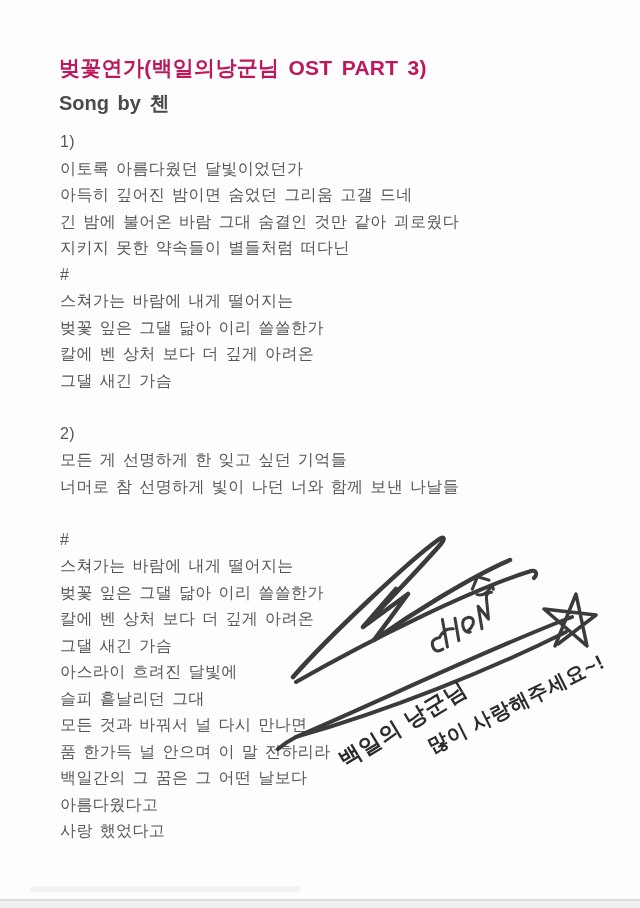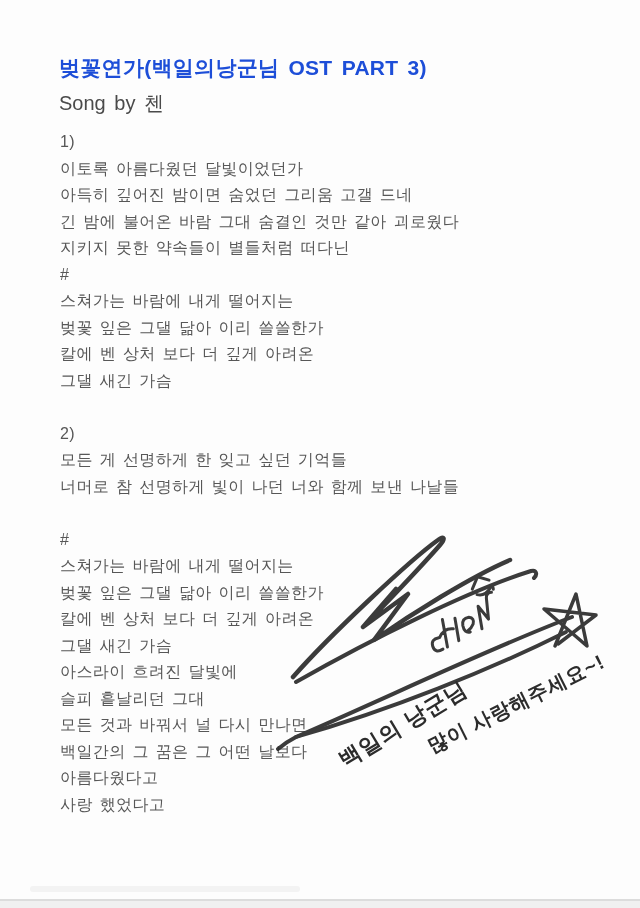--- a/index.html
+++ b/index.html
@@ -8,26 +8,26 @@
     background:#ffffff;
     font-family:"Liberation Sans","DejaVu Sans",sans-serif;
     overflow:hidden;position:relative;
   }
   .page{
     position:absolute;left:0;top:0;width:640px;height:908px;
     background:#fdfdfd;
   }
   .song-title{
     position:absolute;left:59px;top:54px;
-    font-size:21px;font-weight:700;color:#1d4ed8;
+    font-size:21px;font-weight:700;color:#be185d;
     letter-spacing:0.3px;word-spacing:3px;white-space:nowrap;
   }
   .artist-credit{
     position:absolute;left:59px;top:90px;
-    font-size:20px;font-weight:400;color:#4a4a4a;
+    font-size:20px;font-weight:700;color:#4a4a4a;
     word-spacing:3px;white-space:nowrap;
   }
   .lyrics{
     position:absolute;left:60px;top:129px;width:480px;
     color:#575757;
   }
   .lyr-line{
     font-size:16px;line-height:26.5px;
     letter-spacing:0.4px;word-spacing:2px;white-space:nowrap;
   }
@@ -91,20 +91,21 @@
     </div>
     <div class="stanza gap-before">
       <div class="lyr-line">#</div>
       <div class="lyr-line">스쳐가는 바람에 내게 떨어지는</div>
       <div class="lyr-line">벚꽃 잎은 그댈 닮아 이리 쓸쓸한가</div>
       <div class="lyr-line">칼에 벤 상처 보다 더 깊게 아려온</div>
       <div class="lyr-line">그댈 새긴 가슴</div>
       <div class="lyr-line">아스라이 흐려진 달빛에</div>
       <div class="lyr-line">슬피 흩날리던 그대</div>
       <div class="lyr-line">모든 것과 바꿔서 널 다시 만나면</div>
+      <div class="lyr-line">품 한가득 널 안으며 이 말 전하리라</div>
       <div class="lyr-line">백일간의 그 꿈은 그 어떤 날보다</div>
       <div class="lyr-line">아름다웠다고</div>
       <div class="lyr-line">사랑 했었다고</div>
     </div>
   </div>
 
   <svg class="autograph-svg" viewBox="0 0 370 330" aria-label="CHEN">
     <g fill="none" stroke="#2d2d2d" stroke-linecap="round" stroke-linejoin="round" opacity="0.93">
 
       <path stroke-width="4.5" d="M23,172 C60,130 140,55 168,35 C174,30.5 176,33 170,40 C150,63 118,96 99,116 L126,84 L93,122 L138,89 L104,135 C140,110 200,72 240,55"></path>

